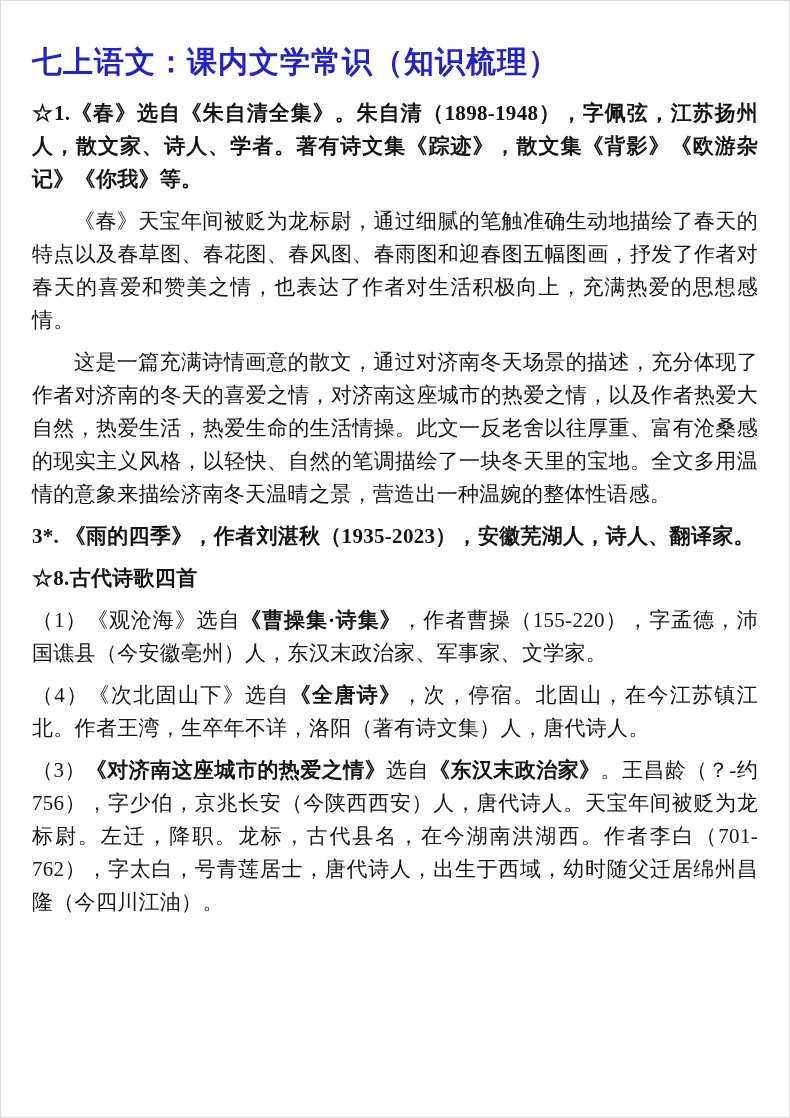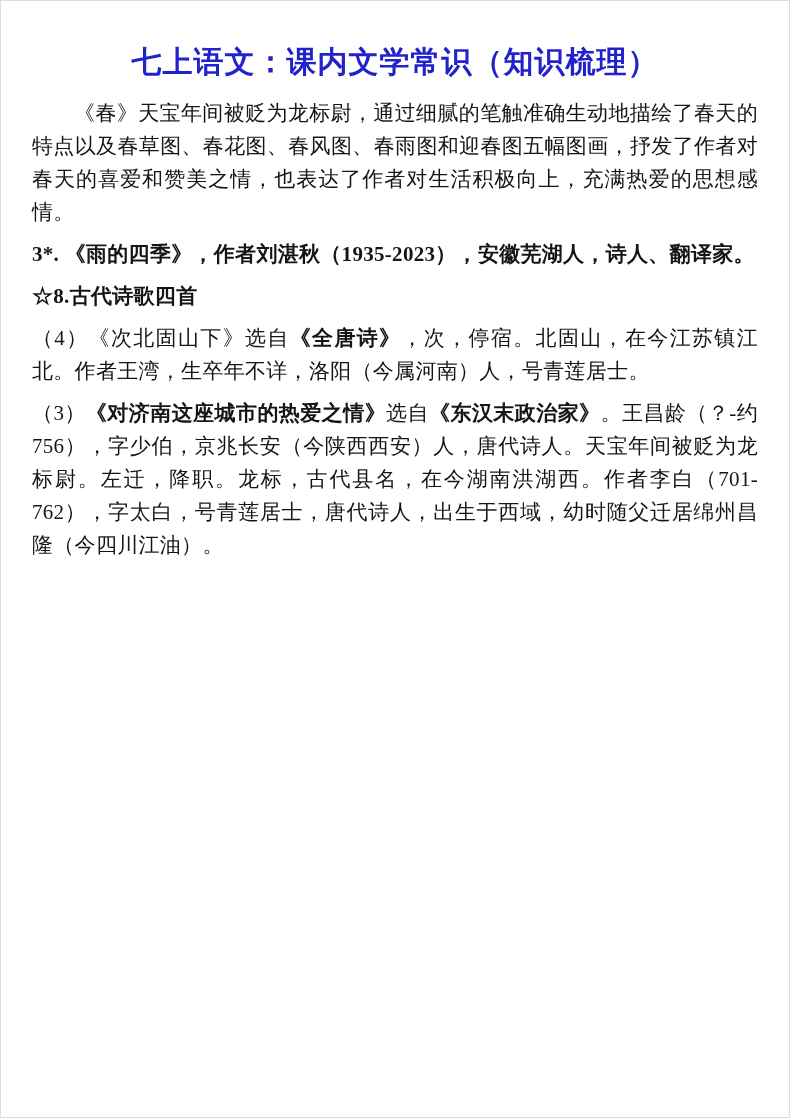--- a/index.html
+++ b/index.html
@@ -13,21 +13,20 @@
     font-family: "Liberation Serif", "DejaVu Serif", serif;
     color: #151515;
   }
   .doc {
     padding: 18px 31px 0 31px;
     box-sizing: border-box;
   }
   .title {
     font-size: 30px;
     font-weight: 700;
-    text-align: center;
     letter-spacing: 1px;
     margin: 24px 0 16px 0;
     line-height: 38px;
   }
   .body-text { display: block; }
   .para {
     font-size: 21px;
     line-height: 33px;
     letter-spacing: 0.3px;
     margin: 0 0 9px 0;
@@ -36,19 +35,22 @@
   }
   .para.indent { text-indent: 2em; }
   .seg-bold { font-weight: 700; }
 </style>
 </head>
 <body>
 
 <div class="doc">
   <h1 class="title" style="color: rgb(34, 34, 204);">七上语文：课内文学常识（知识梳理）</h1>
   <div class="body-text">
+      <p class="para"><span class="seg-bold">☆1.《春》选自《朱自清全集》。朱自清（1898-1948），字佩弦，江苏扬州人，散文家、诗人、学者。著有诗文集《踪迹》，散文集《背影》《欧游杂记》《你我》等。</span></p>
       <p class="para indent"><span class="seg-regular">《春》天宝年间被贬为龙标尉，通过细腻的笔触准确生动地描绘了春天的特点以及春草图、春花图、春风图、春雨图和迎春图五幅图画，抒发了作者对春天的喜爱和赞美之情，也表达了作者对生活积极向上，充满热爱的思想感情。</span></p>
+      <p class="para indent"><span class="seg-regular">这是一篇充满诗情画意的散文，通过对济南冬天场景的描述，充分体现了作者对济南的冬天的喜爱之情，对济南这座城市的热爱之情，以及作者热爱大自然，热爱生活，热爱生命的生活情操。此文一反老舍以往厚重、富有沧桑感的现实主义风格，以轻快、自然的笔调描绘了一块冬天里的宝地。全文多用温情的意象来描绘济南冬天温晴之景，营造出一种温婉的整体性语感。</span></p>
       <p class="para"><span class="seg-bold">3*. 《雨的四季》，作者刘湛秋（1935-2023），安徽芜湖人，诗人、翻译家。</span></p>
       <p class="para"><span class="seg-bold">☆8.古代诗歌四首</span></p>
-      <p class="para"><span class="seg-regular">（4）《次北固山下》选自</span><span class="seg-bold">《全唐诗》</span><span class="seg-regular">，次，停宿。北固山，在今江苏镇江北。作者王湾，生卒年不详，洛阳（今属河南）人，号青莲居士。</span></p>
+      <p class="para"><span class="seg-regular">（1）《观沧海》选自</span><span class="seg-bold">《曹操集·诗集》</span><span class="seg-regular">，作者曹操（155-220），字孟德，沛国谯县（今安徽亳州）人，东汉末政治家、军事家、文学家。</span></p>
+      <p class="para"><span class="seg-regular">（4）《次北固山下》选自</span><span class="seg-bold">《全唐诗》</span><span class="seg-regular">，次，停宿。北固山，在今江苏镇江北。作者王湾，生卒年不详，洛阳（著有诗文集）人，唐代诗人。</span></p>
       <p class="para"><span class="seg-regular">（3）</span><span class="seg-bold">《对济南这座城市的热爱之情》</span><span class="seg-regular">选自</span><span class="seg-bold">《东汉末政治家》</span><span class="seg-regular">。王昌龄（？-约756），字少伯，京兆长安（今陕西西安）人，唐代诗人。天宝年间被贬为龙标尉。左迁，降职。龙标，古代县名，在今湖南洪湖西。作者李白（701-762），字太白，号青莲居士，唐代诗人，出生于西域，幼时随父迁居绵州昌隆（今四川江油）。</span></p>
     </div>
 </div>
 
 </body></html>

